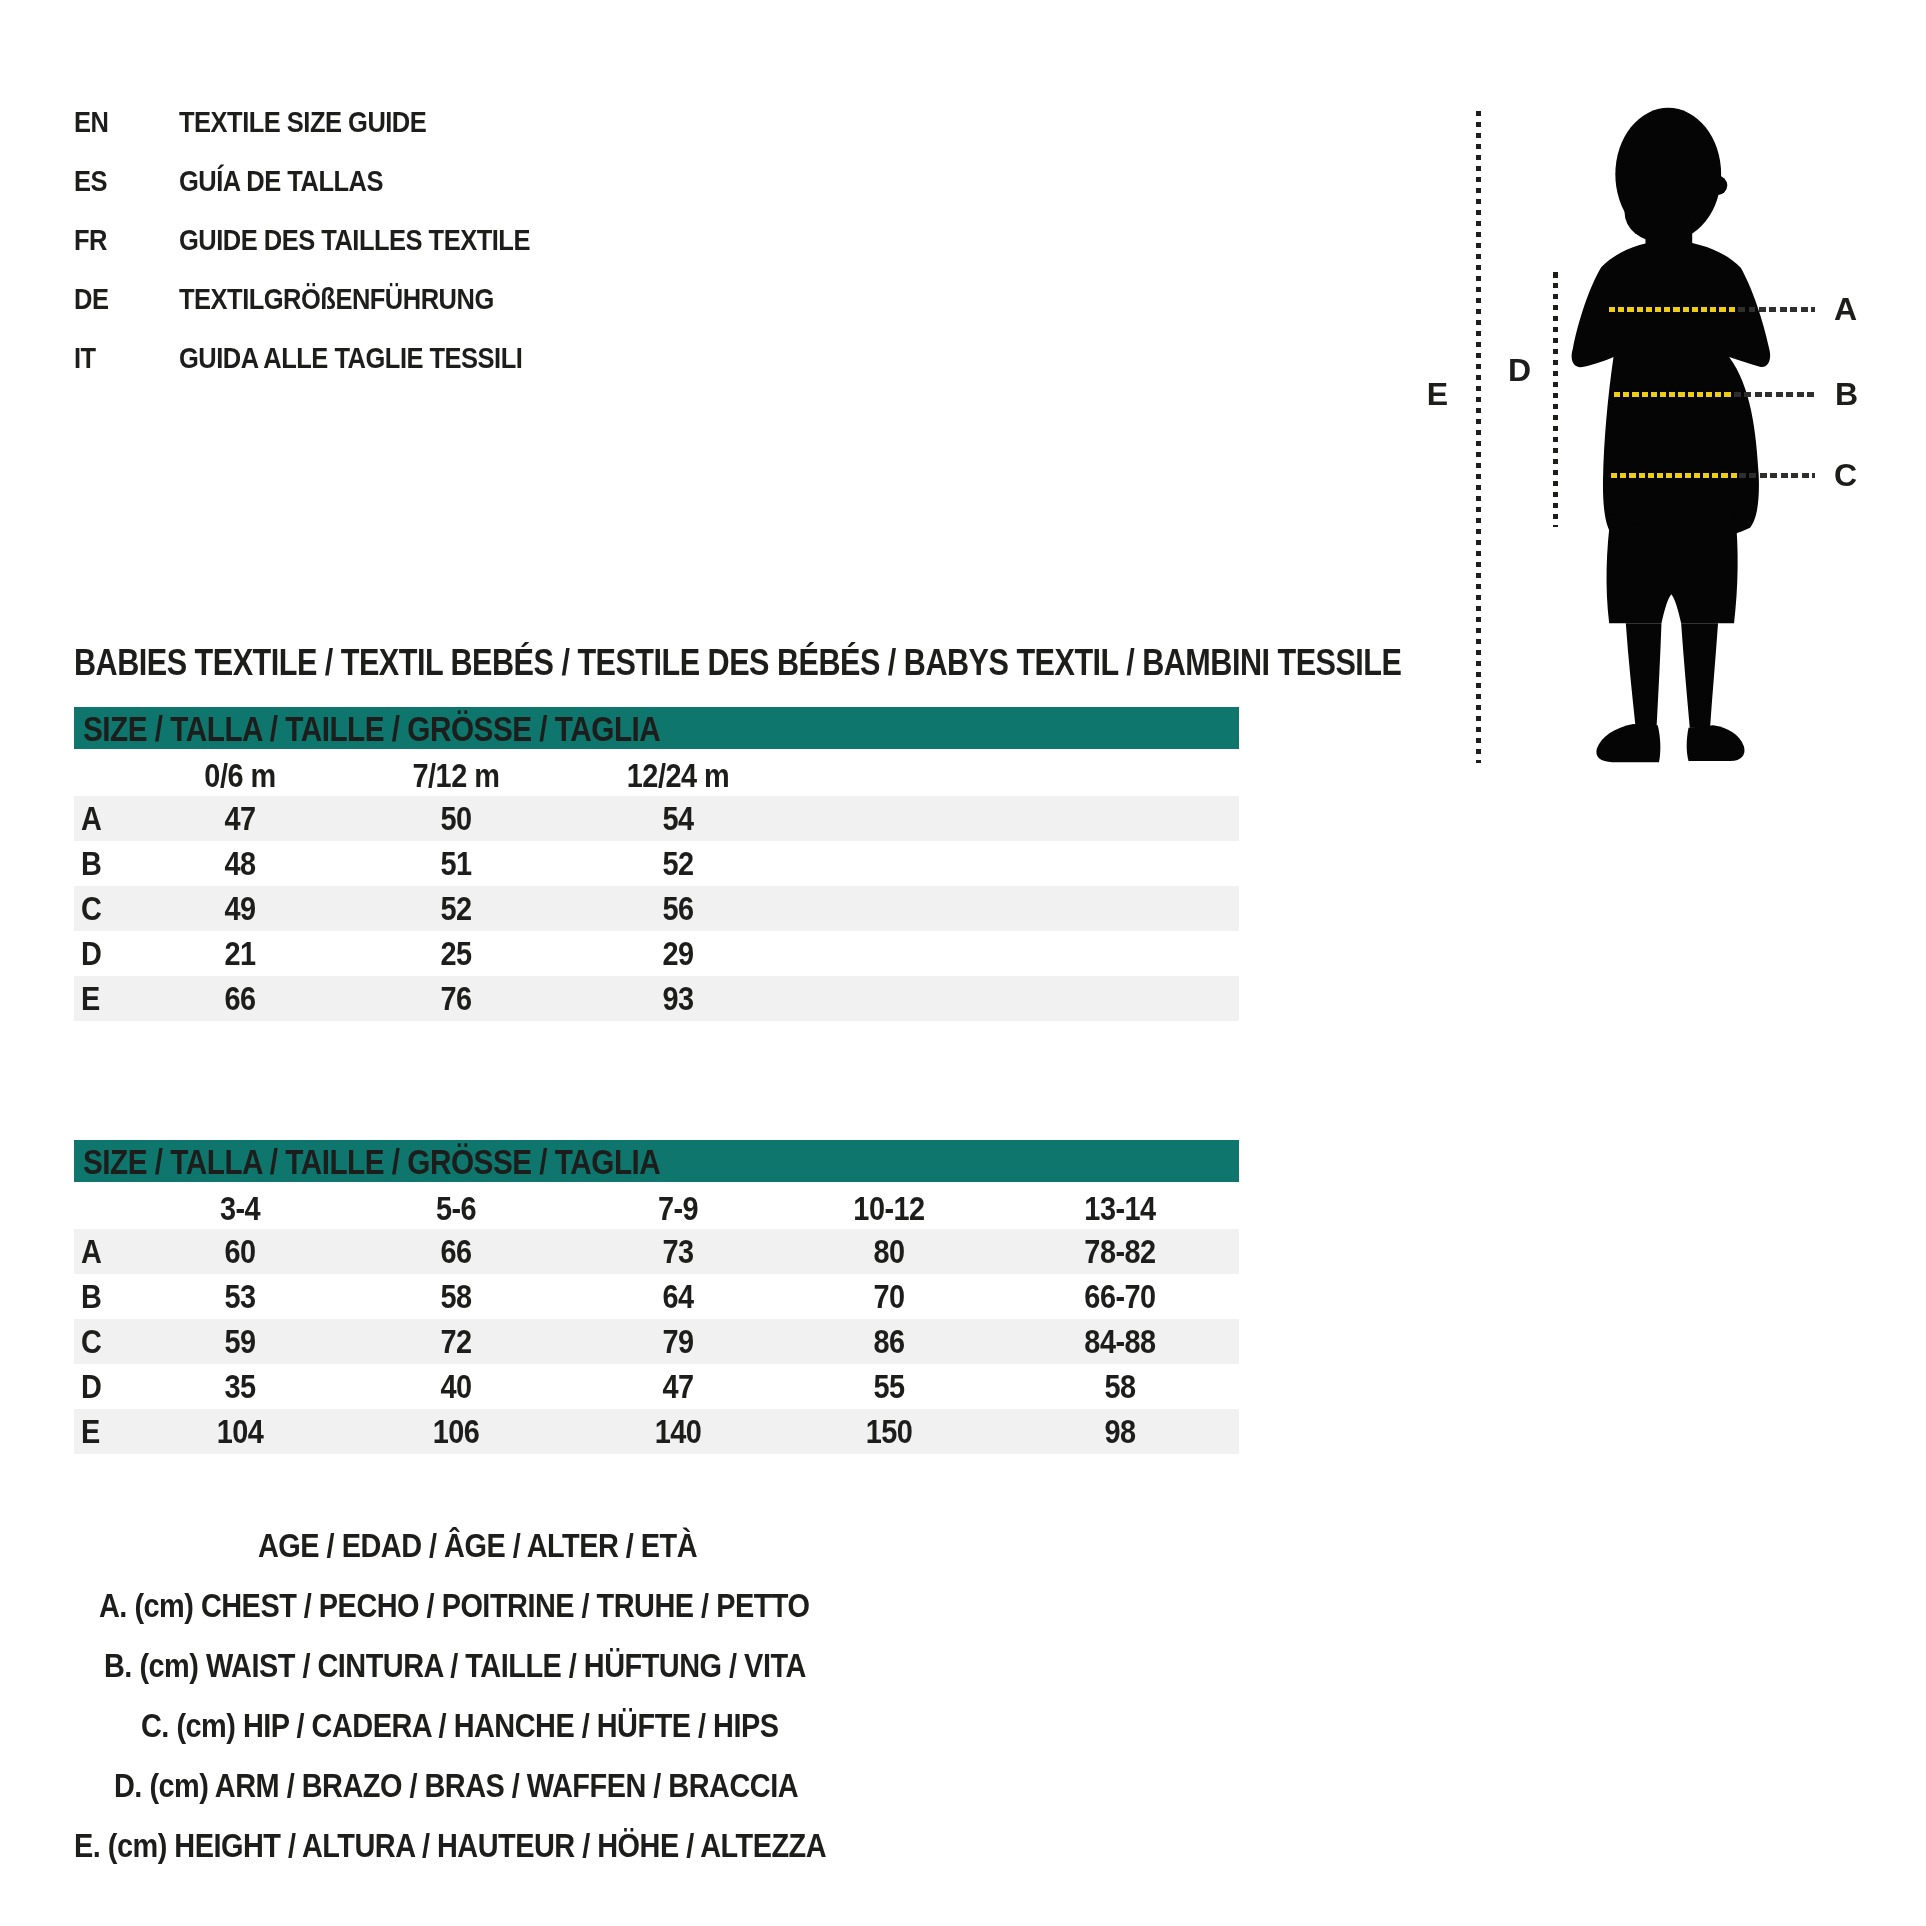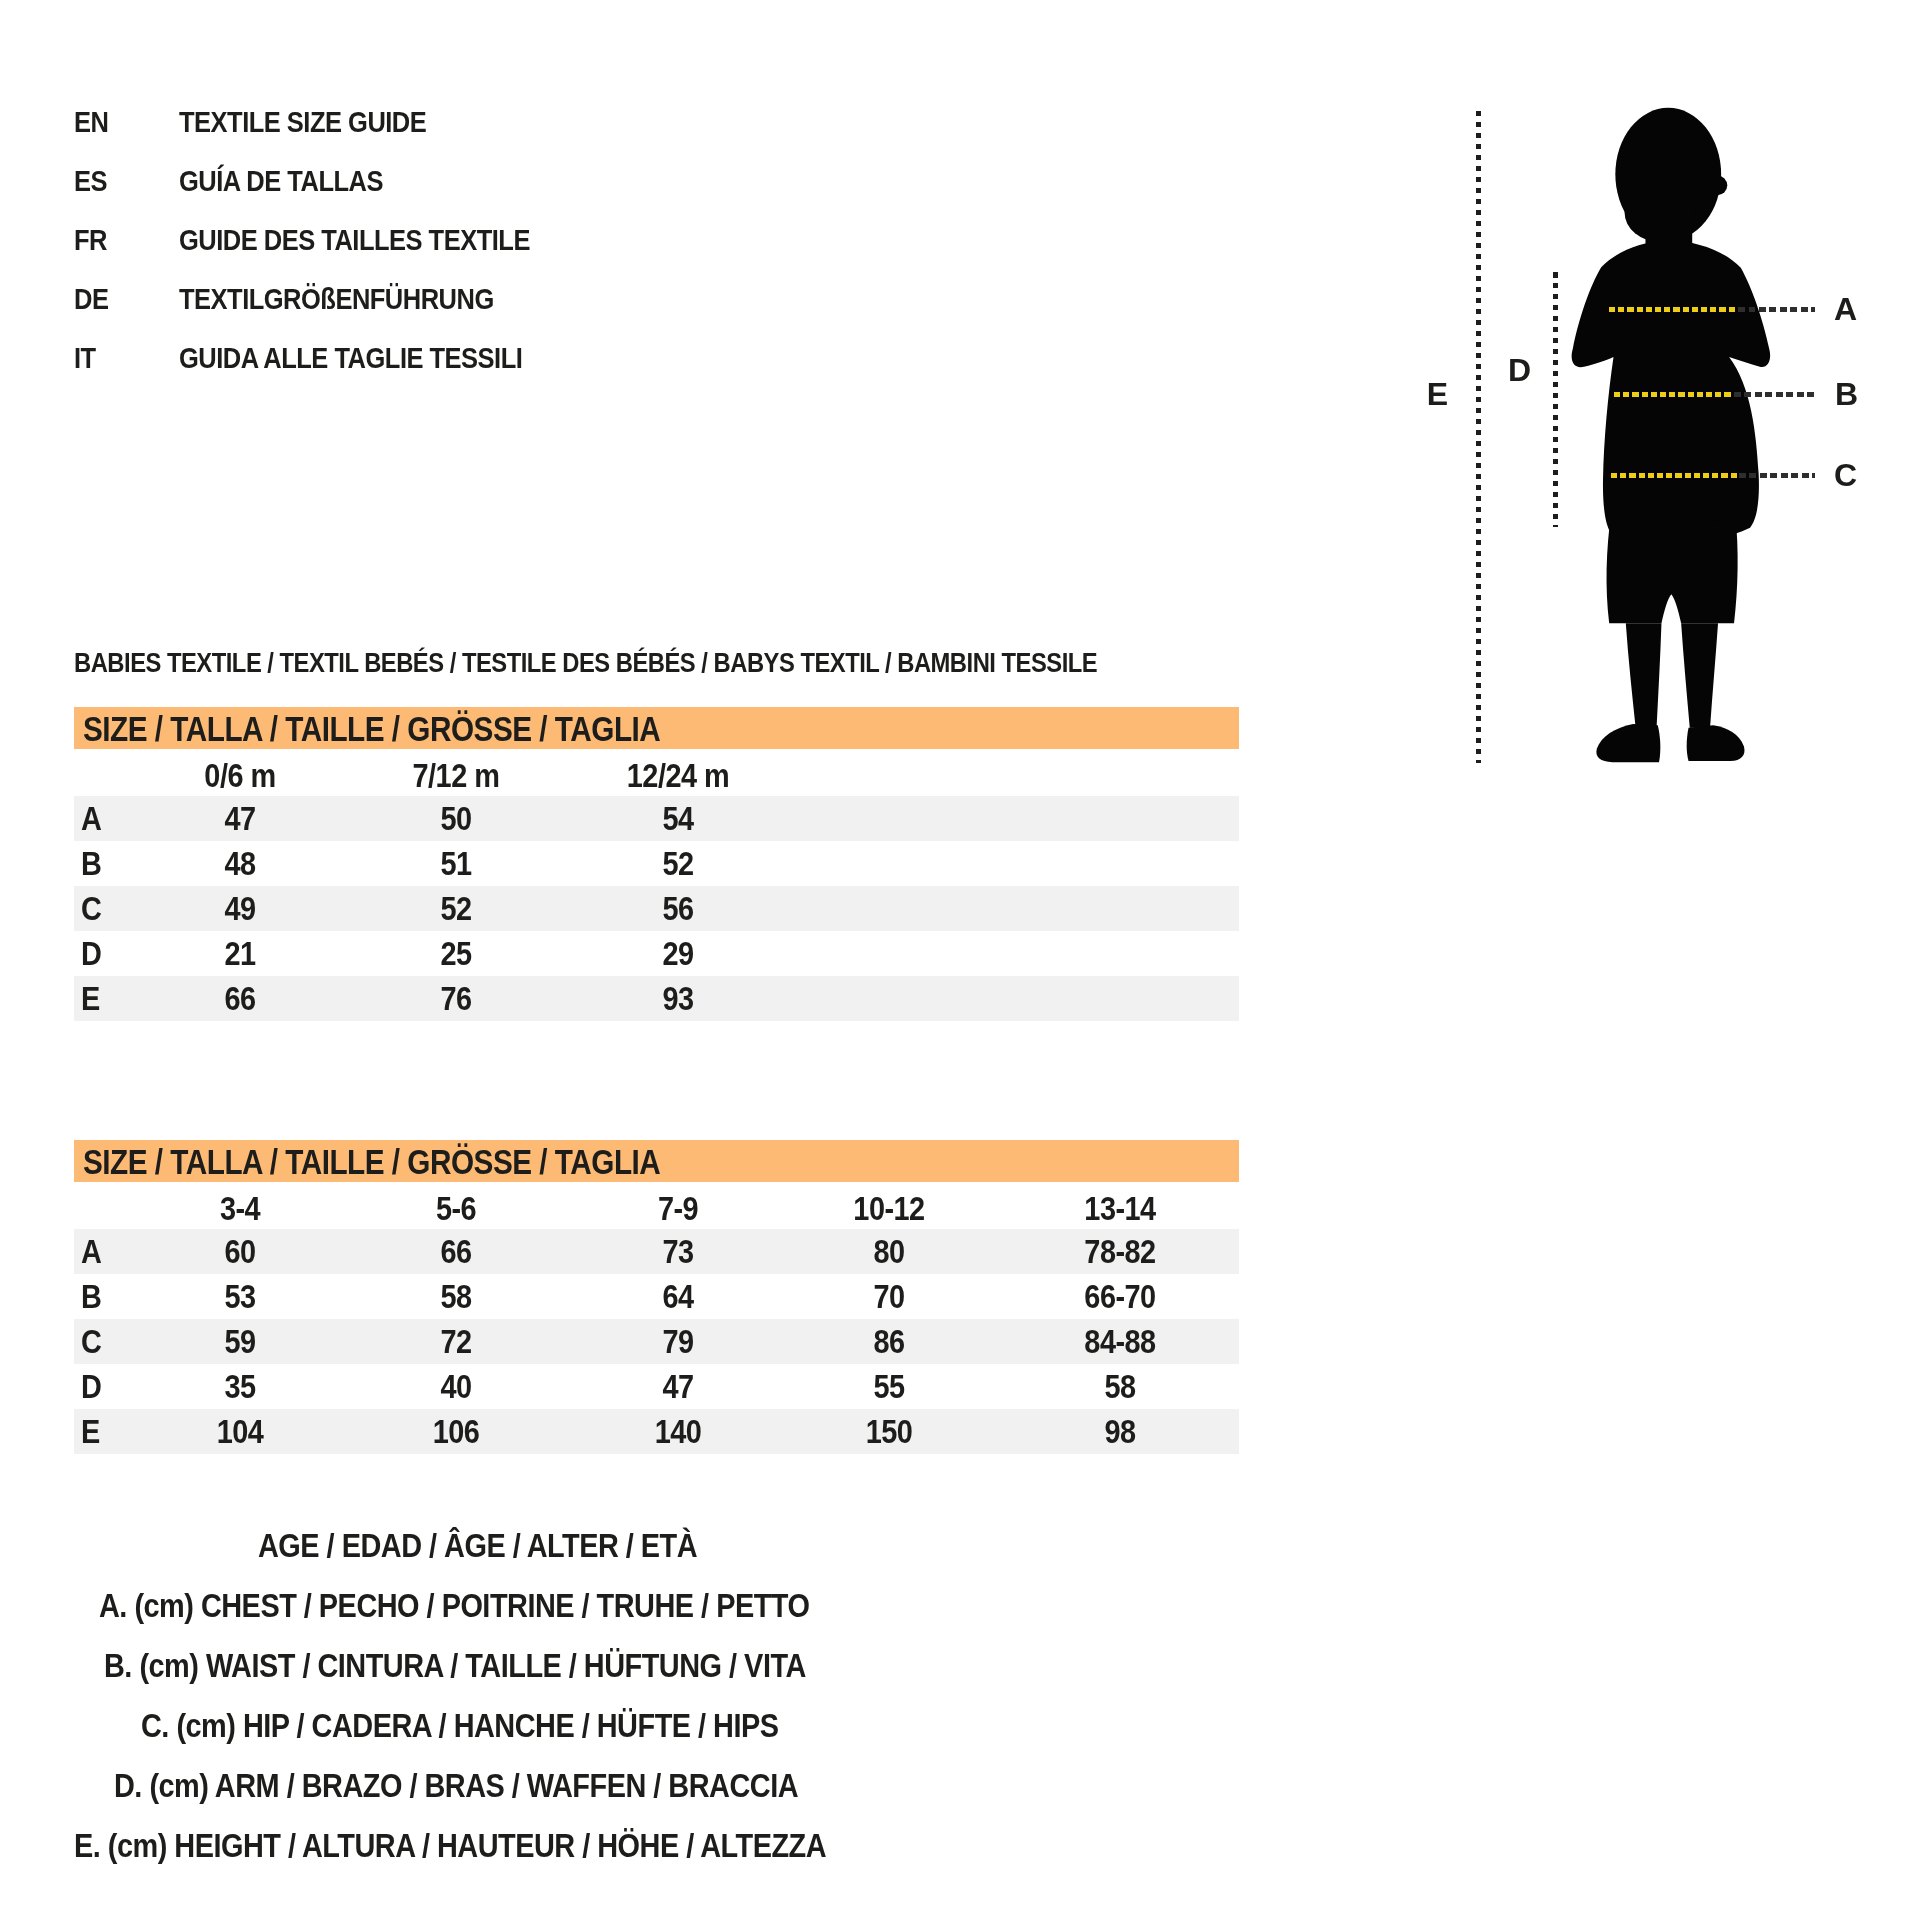--- a/index.html
+++ b/index.html
@@ -11,24 +11,24 @@
   
   #langs{position:absolute;left:74px;top:92px;}
   .lang-row{display:flex;height:59px;line-height:59px;font-size:30px;}
   .lang-code{width:105px;flex:none;}
   
   .vdots{position:absolute;width:5px;background:repeating-linear-gradient(180deg,#1d1d1b 0 5.5px,transparent 5.5px 11px);}
   .ydash{position:absolute;height:5px;background:repeating-linear-gradient(90deg,#eecd17 0 6.2px,transparent 6.2px 9.2px);}
   .kdash{position:absolute;height:5px;background:repeating-linear-gradient(90deg,#2e2e2c 0 6.8px,transparent 6.8px 10.5px);}
   .mark{position:absolute;width:55px;height:39px;line-height:39px;font-size:32px;text-align:center;}
   
-  .sec-head{position:absolute;left:74px;font-size:28px;line-height:43px;}
+  .sec-head{position:absolute;left:74px;font-size:36px;line-height:43px;}
   
   .sizetable{position:absolute;left:74px;width:1165px;}
-  .tbar{position:absolute;left:0;top:0;width:100%;height:42px;background:#fdba74;line-height:44px;font-size:35px;padding-left:0;}
+  .tbar{position:absolute;left:0;top:0;width:100%;height:42px;background:#0f766e;line-height:44px;font-size:35px;padding-left:0;}
   .tbar .cx{margin-left:8.6px;}
   .thead{position:absolute;left:0;top:42px;width:100%;height:33px;line-height:53px;font-size:34px;}
   .trow{position:absolute;left:0;width:100%;height:45px;line-height:45px;font-size:34px;}
   .stripe{background:#f1f1f1;}
   .rlabel{position:absolute;left:7.4px;width:80px;text-align:left;transform:scaleX(.85);transform-origin:left center;letter-spacing:-0.6px;}
   .cell{position:absolute;width:148px;text-align:center;transform:scaleX(.85);letter-spacing:-0.6px;}
   .c1{left:92px}.c2{left:308px}.c3{left:530px}.c4{left:741px}.c5{left:972px}
   
   #legend{position:absolute;left:74px;top:1515px;}
   .leg-line{height:60px;line-height:60px;font-size:34px;text-align:center;}

